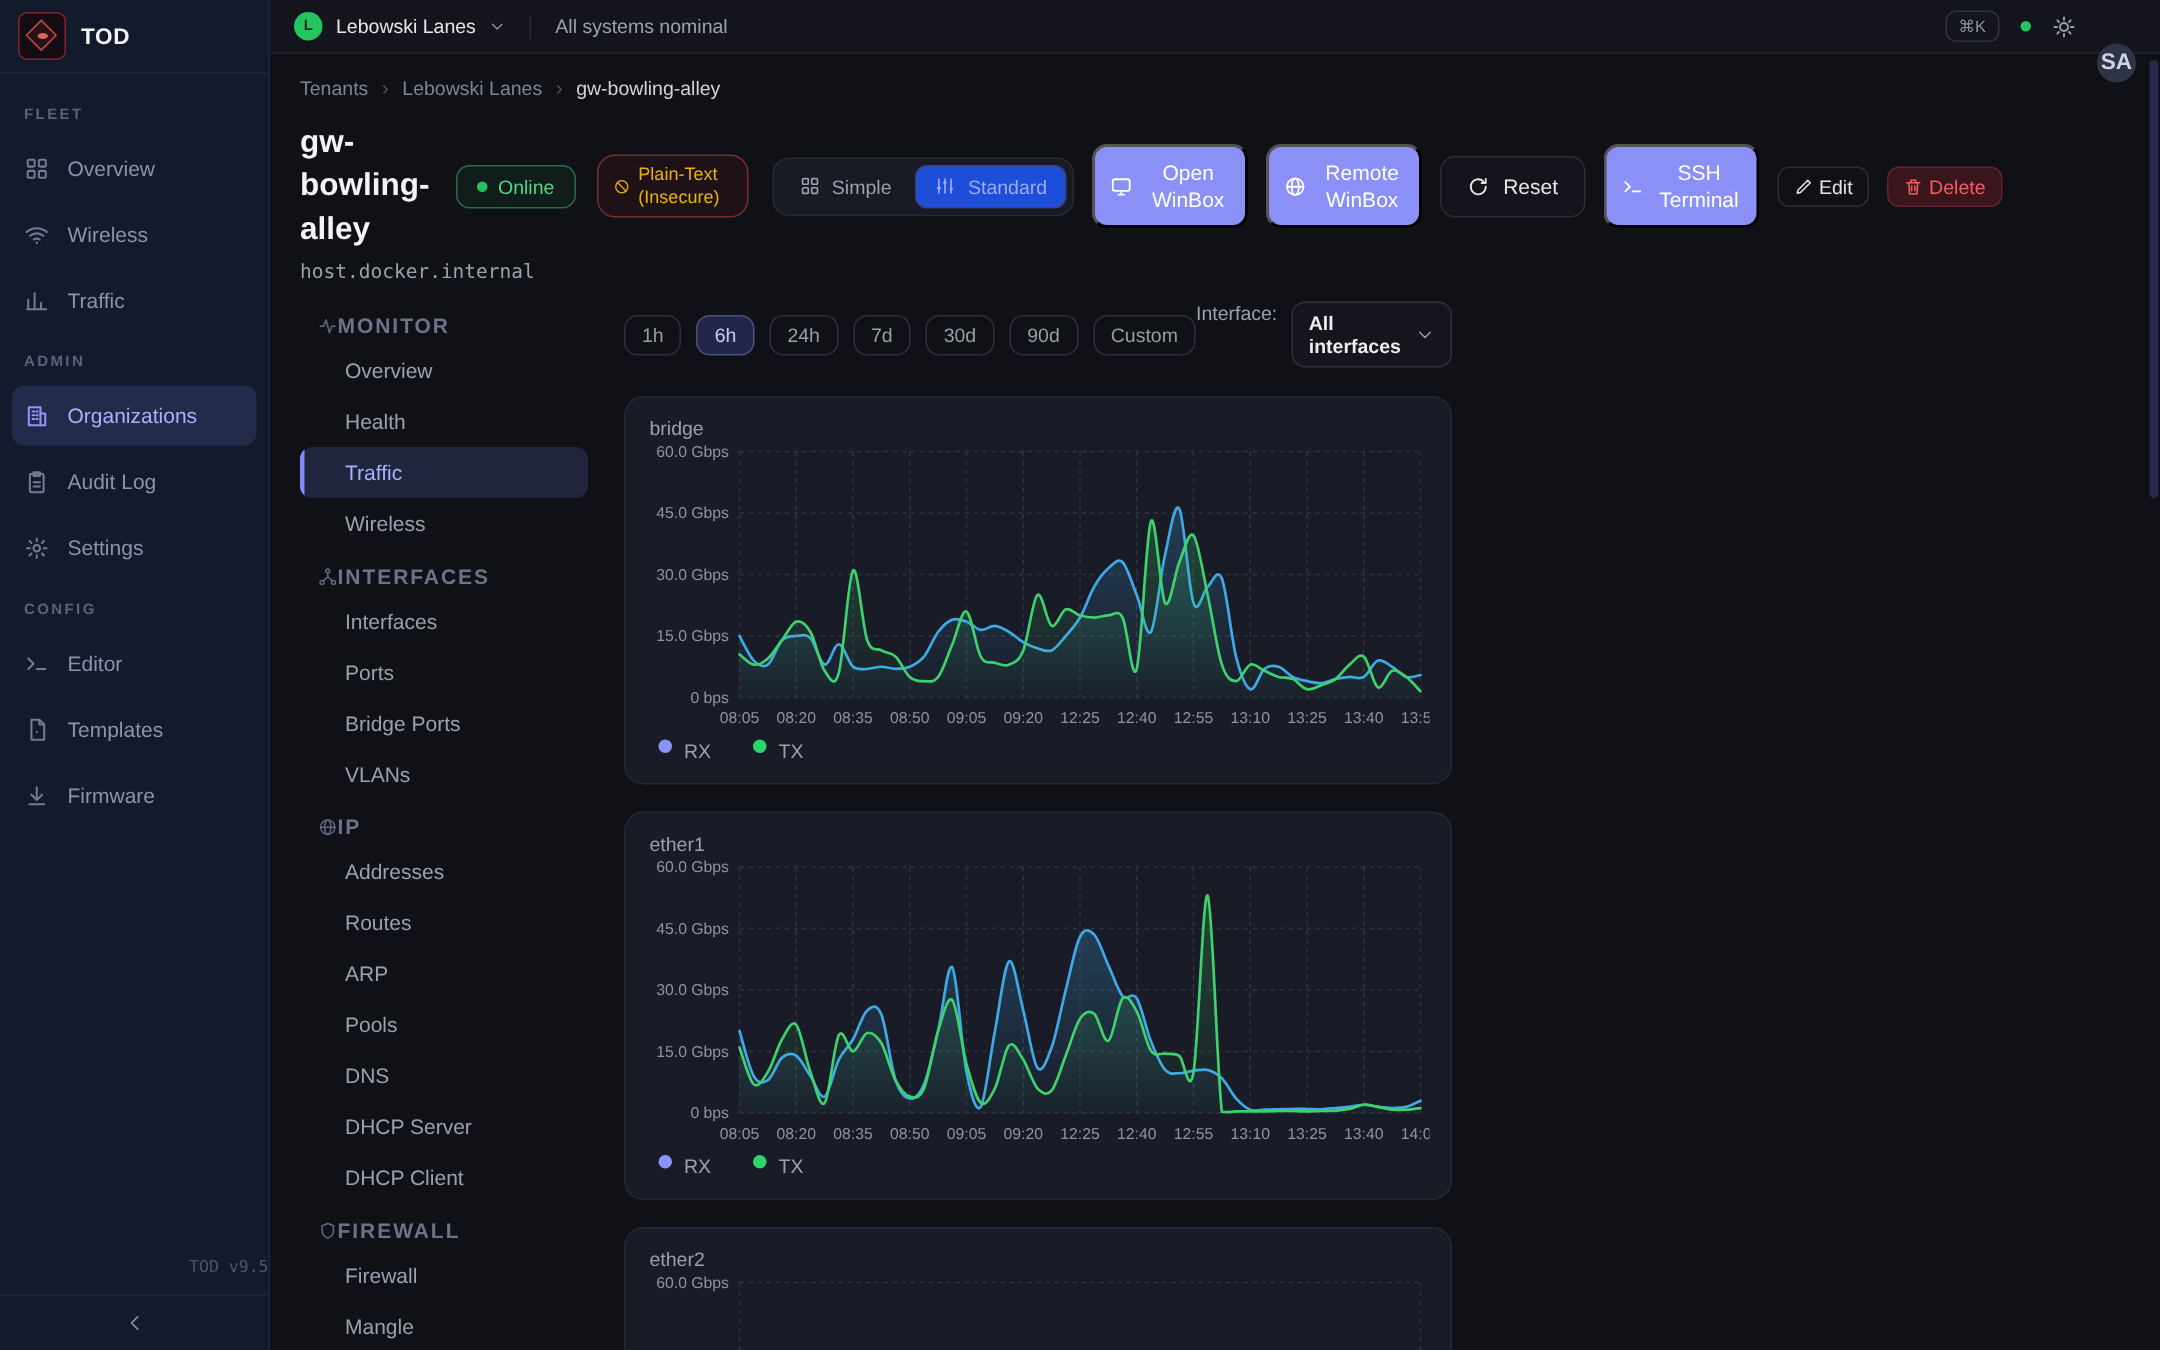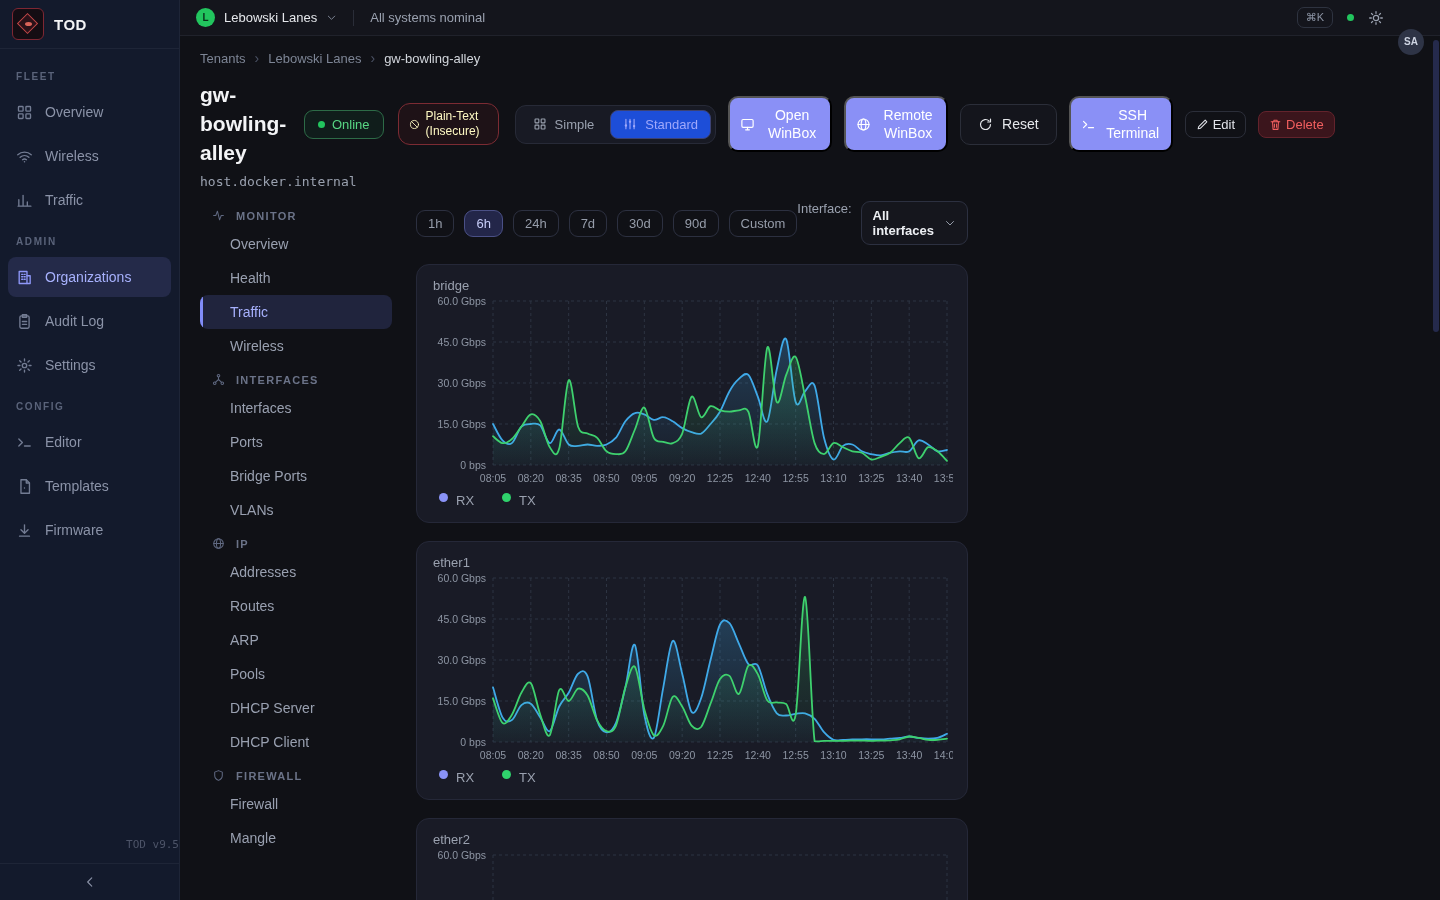--- a/index.html
+++ b/index.html
@@ -36,36 +36,36 @@
   .tenant { display:flex; align-items:center; gap:9px; cursor:pointer; }
   .tenant-avatar { width:19px; height:19px; border-radius:50%; background:#22c55e; color:#08301a; font-size:10px; font-weight:700; display:flex; align-items:center; justify-content:center; }
   .tenant-name { font-size:13px; color:#e5e7eb; font-weight:500; }
   .tenant .icon { width:11px; height:11px; color:#8b93a3; }
   .top-divider { width:1px; height:16px; background:#2a2d38; margin:0 16px; }
   .top-status { font-size:13px; color:#9aa1af; }
   .top-right { margin-left:auto; display:flex; align-items:center; gap:14px; }
   .kbd { border:1px solid #2e3340; border-radius:7px; padding:3px 8px; font-size:11px; color:#8b93a3; cursor:pointer; }
   .status-dot { width:7px; height:7px; border-radius:50%; background:#22c55e; }
   .theme-toggle { width:16px; height:16px; color:#9aa1af; cursor:pointer; }
-  .user-avatar { width:26px; height:26px; border-radius:50%; background:#2e3446; color:#ced4e2; font-size:10px; font-weight:600; display:flex; align-items:center; justify-content:center; cursor:pointer;margin-top:48px; }
+  .user-avatar { width:26px; height:26px; border-radius:50%; background:#2e3446; color:#ced4e2; font-size:15px; font-weight:600; display:flex; align-items:center; justify-content:center; cursor:pointer;margin-top:48px; }
 
   .content { flex:1; padding:14px 20px 0; overflow:hidden; }
   .breadcrumb { display:flex; align-items:center; gap:9px; font-size:13px; color:#7d8595; }
   .breadcrumb .sep { color:#4c5366; font-size:14px; }
   .breadcrumb .current { color:#d1d5db; }
   .crumb { cursor:pointer; }
 
   .page-head { display:flex; align-items:flex-start; gap:16px; margin-top:14px; }
   .title-col { width:88px; flex:none; }
   .page-title { font-size:21px; font-weight:700; line-height:29px; color:#f3f4f6; overflow-wrap:break-word; }
   .host { font-family:"DejaVu Sans Mono", monospace; font-size:13px; color:#9aa1af; margin-top:7px; white-space:nowrap; }
   .badges { height:88px; display:flex; align-items:center; gap:14px; }
   .badge-online { display:flex; align-items:center; gap:7px; border:1px solid #2d6b47; background:rgba(34,197,94,.07); color:#57d583; border-radius:9px; padding:6px 13px; font-size:13px; }
   .badge-online .dot { width:7px; height:7px; border-radius:50%; background:#22c55e; }
-  .badge-warn { display:flex; align-items:center; gap:6px; border:1px solid #7c2b33; background:rgba(220,38,38,.07); color:#fef9c3; border-radius:12px; padding:5px 10px; font-size:12px; line-height:15px; }
+  .badge-warn { display:flex; align-items:center; gap:6px; border:1px solid #7c2b33; background:rgba(220,38,38,.07); color:#eab308; border-radius:12px; padding:5px 10px; font-size:12px; line-height:15px; }
   .badge-warn .icon { width:11px; height:11px; }
   .badge-warn .txt { width:62px; }
   .head-actions { height:88px; display:flex; align-items:center; gap:12px; }
   .seg-group { display:flex; gap:3px; background:#181a24; border:1px solid #272a37; border-radius:11px; padding:4px; }
   .seg { display:flex; align-items:center; gap:8px; padding:6px 12px; border-radius:8px; font-size:13px; color:#9aa1af; border:1px solid transparent; cursor:pointer; }
   .seg .icon { width:14px; height:14px; }
   .seg.active { background:#1d4ed8; border-color:#3c4273; color:#9fa8fb; }
   .btn { display:flex; align-items:center; justify-content:center; gap:9px; border-radius:10px; font-size:14px; cursor:pointer; }
   .btn .icon { width:15px; height:15px; }
   .btn-primary { background:#8a90f6; color:#fff; width:104px; height:56px; padding:0 10px; text-align:center; line-height:18px; }
@@ -73,21 +73,21 @@
   .btn-dark { background:#14151c; border:1px solid #2b2e39; color:#e5e7eb; height:41px; padding:0 17px; }
   .btn-small { height:27px; padding:0 10px; font-size:13px; border-radius:8px; gap:4px; }
   .btn-edit { background:transparent; border:1px solid #2b2e39; color:#e2e4ea; }
   .btn-edit .icon { width:13px; height:13px; }
   .btn-delete { background:#3b151c; border:1px solid #63232c; color:#f25f5f; }
   .btn-delete .icon { width:13px; height:13px; }
 
   .body-row { display:flex; align-items:flex-start; margin-top:10px; }
   
   .subnav { width:192px; flex:none; }
-  .subnav-header { display:flex; align-items:center; gap:11px; padding:10px 0 5px 12px; color:#6b7388; font-size:11px; font-weight:700; letter-spacing:1.3px; }
+  .subnav-header { display:flex; align-items:center; gap:0; padding:10px 0 5px 12px; color:#6b7388; font-size:14px; font-weight:700; letter-spacing:1.3px; }
   .subnav-header .icon { width:13px; height:13px; color:#5f6880; }
   .subnav-item { position:relative; height:34px; display:flex; align-items:center; padding-left:30px; font-size:14px; color:#99a0b0; border-radius:8px; overflow:hidden; cursor:pointer; }
   .subnav-item.active { background:#20243d; color:#a7b1fd; }
   .subnav-item.active::before { content:""; position:absolute; left:0; top:0; bottom:0; width:3px; background:#818cf8; }
 
   
   .charts-col { width:552px; margin-left:24px; flex:none; }
   .controls-row { display:flex; align-items:center; margin-bottom:19px; margin-top:2px; }
   .pills { display:flex; gap:10px; }
   .pill { border:1px solid #2c3040; border-radius:9px; padding:5px 11px; font-size:13px; color:#969daa; cursor:pointer; }
@@ -410,20 +410,21 @@
                 <ellipse cx="12" cy="12" rx="3.8" ry="8.8"></ellipse>
                 <path d="M3.2 12h17.6"></path>
               </svg>
             </span>
             <span>IP</span>
           </div>
           <div class="subnav-item">Addresses</div>
           <div class="subnav-item">Routes</div>
           <div class="subnav-item">ARP</div>
           <div class="subnav-item">Pools</div>
+          <div class="subnav-item">DNS</div>
           <div class="subnav-item">DHCP Server</div>
           <div class="subnav-item">DHCP Client</div>
           <div class="subnav-header">
             <span class="icon">
               <svg viewBox="0 0 24 24">
                 <path d="M12 3l7 2.8v6.2c0 4.4-3 7.4-7 9-4-1.6-7-4.6-7-9V5.8z"></path>
               </svg>
             </span>
             <span>FIREWALL</span>
           </div>

